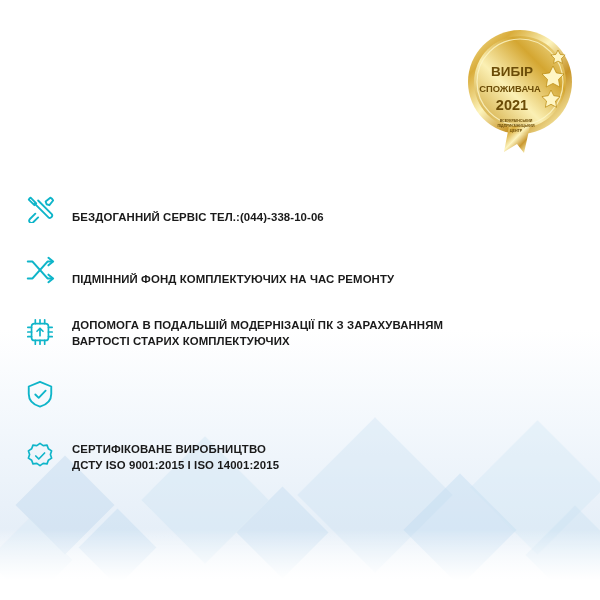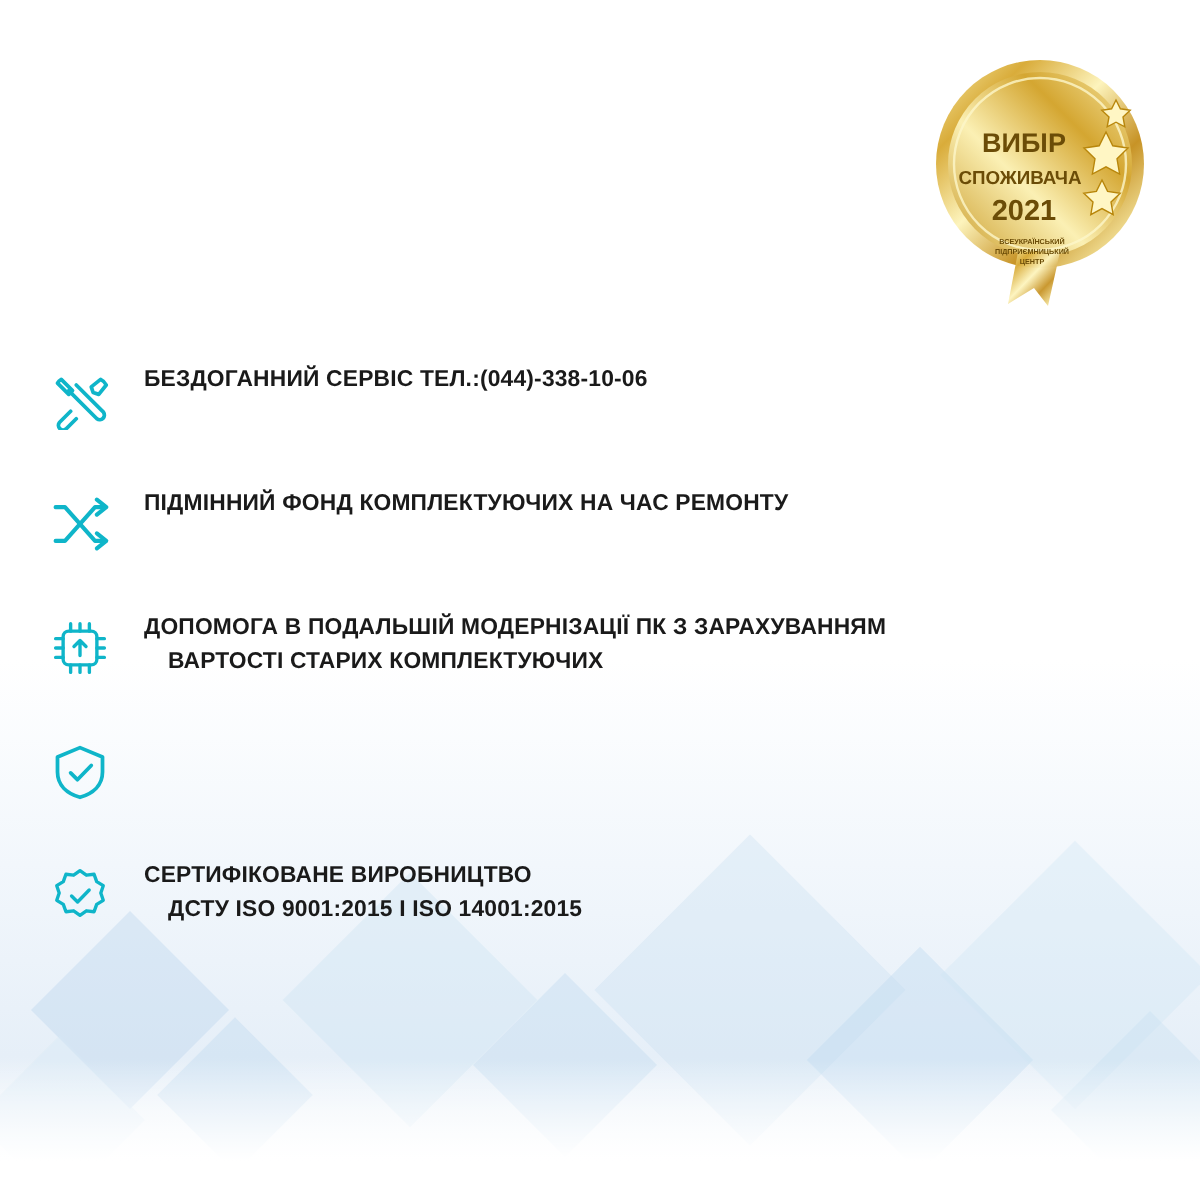--- a/index.html
+++ b/index.html
@@ -105,21 +105,21 @@
 
   
   .features {
     position: absolute;
     left: 22px;
     top: 182px;
     right: 24px;
   }
   .feature {
     display: flex;
-    align-items: flex-start;
+    align-items: flex-end;
     gap: 14px;
     min-height: 44px;
     margin-bottom: 18px;
   }
   .feature .ico {
     flex: 0 0 36px;
     width: 36px;
     height: 36px;
     display: flex;
     align-items: center;
@@ -127,21 +127,21 @@
     color: #0fb5c9;
   }
   .feature .txt {
     font-weight: bold;
     font-size: 11.4px;
     line-height: 1.45;
     color: #1a1a1a;
     letter-spacing: 0.1px;
     text-transform: uppercase;
   }
-  .feature .txt .line2 { display: block; margin-left: 12px; }
+  .feature .txt .line2 { display: block; }
 </style>
 </head>
 <body>
 
 <div class="page">
 
   <div class="poly p1"></div>
   <div class="poly p2"></div>
   <div class="poly p3"></div>
   <div class="poly p4"></div>

